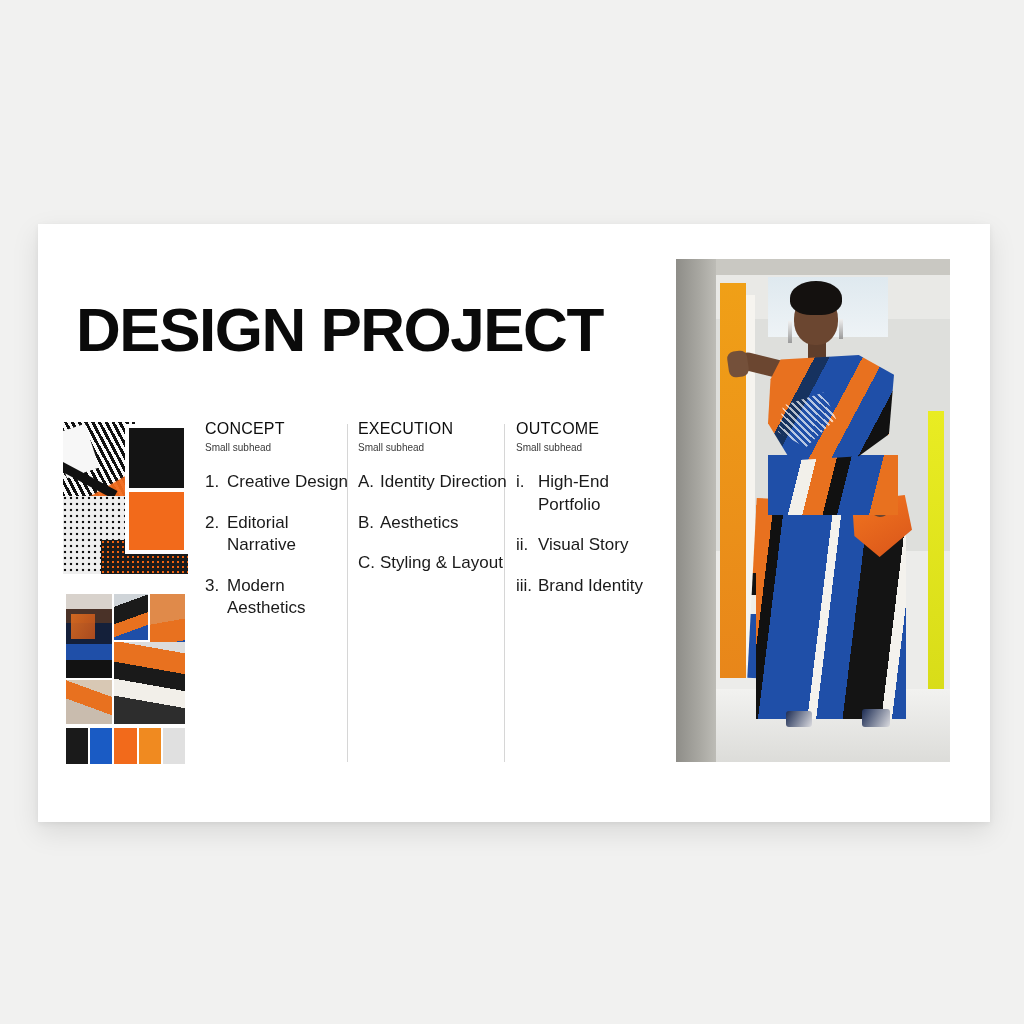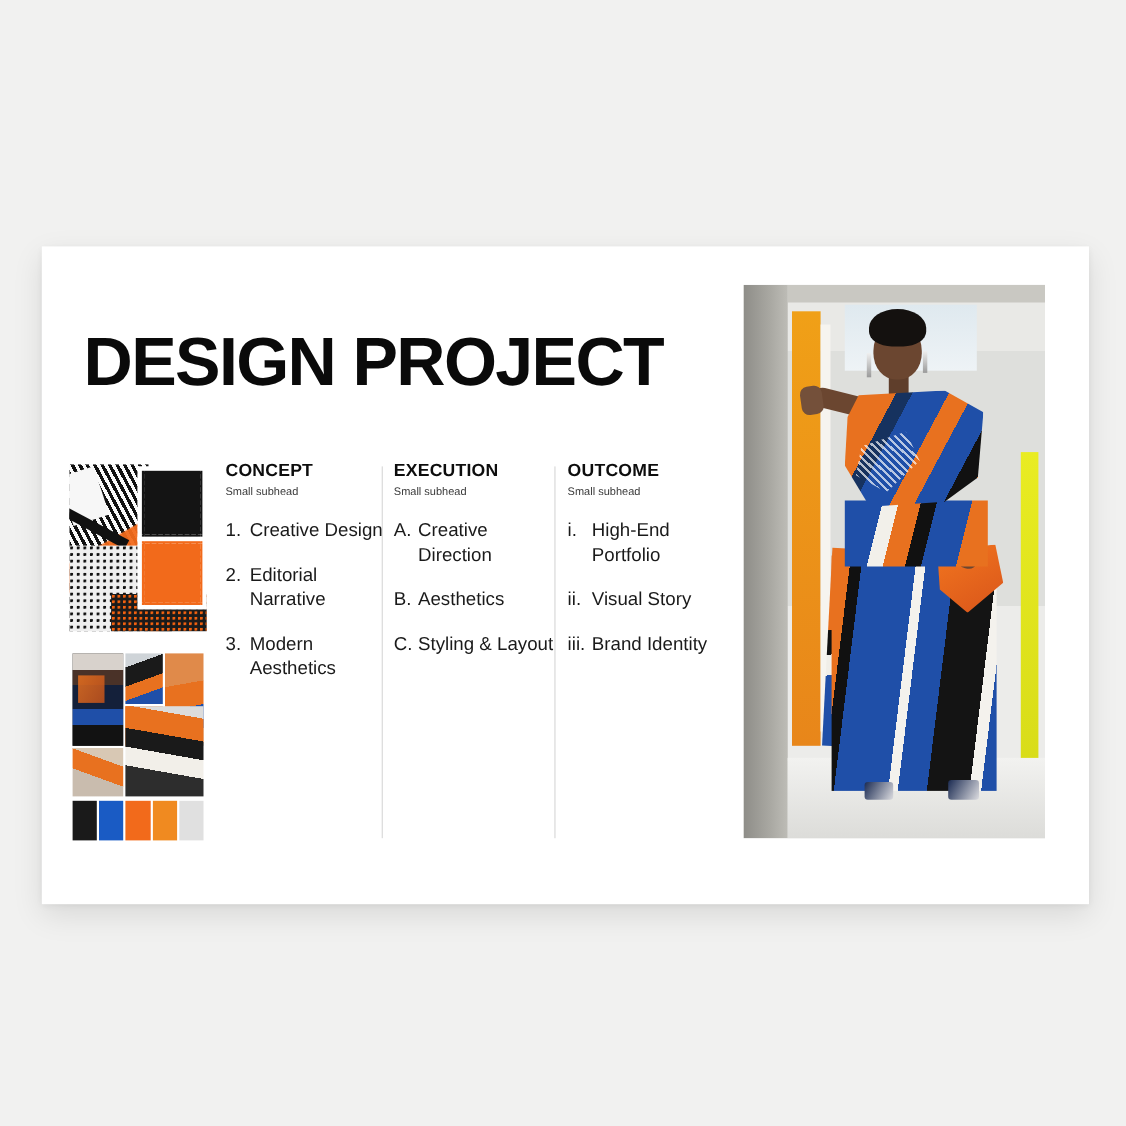--- a/index.html
+++ b/index.html
@@ -133,21 +133,21 @@
   }
   .swatch{flex:1;height:100%;}
   
   .col{
     position:absolute;top:196px;
   }
   #col-concept{left:167px;width:150px;}
   #col-execution{left:320px;width:150px;}
   #col-outcome{left:478px;width:152px;}
   .col-head{
-    font-size:16px;font-weight:bold;color:#0d0d0d;letter-spacing:.2px;
+    font-size:16px;font-weight:normal;color:#0d0d0d;letter-spacing:.2px;
     margin:0 0 4px 0;
   }
   .col-sub{
     font-size:10px;color:#3a3a3a;margin:0 0 18px 0;
   }
   .col-list{list-style:none;margin:0;padding:0;}
   .col-list li{
     font-size:17px;color:#1a1a1a;line-height:1.33;
     margin-bottom:18px;
     padding-left:22px;
@@ -288,21 +288,21 @@
       </li>
     </ul>
   </div>
 
   <div class="col" id="col-execution">
     <div class="col-head">EXECUTION</div>
     <div class="col-sub">Small subhead</div>
     <ul class="col-list">
       <li>
         <span class="marker">A.</span>
-        <span>Creative Direction</span>
+        <span>Identity Direction</span>
       </li>
       <li>
         <span class="marker">B.</span>
         <span>Aesthetics</span>
       </li>
       <li>
         <span class="marker">C.</span>
         <span>Styling &amp; Layout</span>
       </li>
     </ul>

